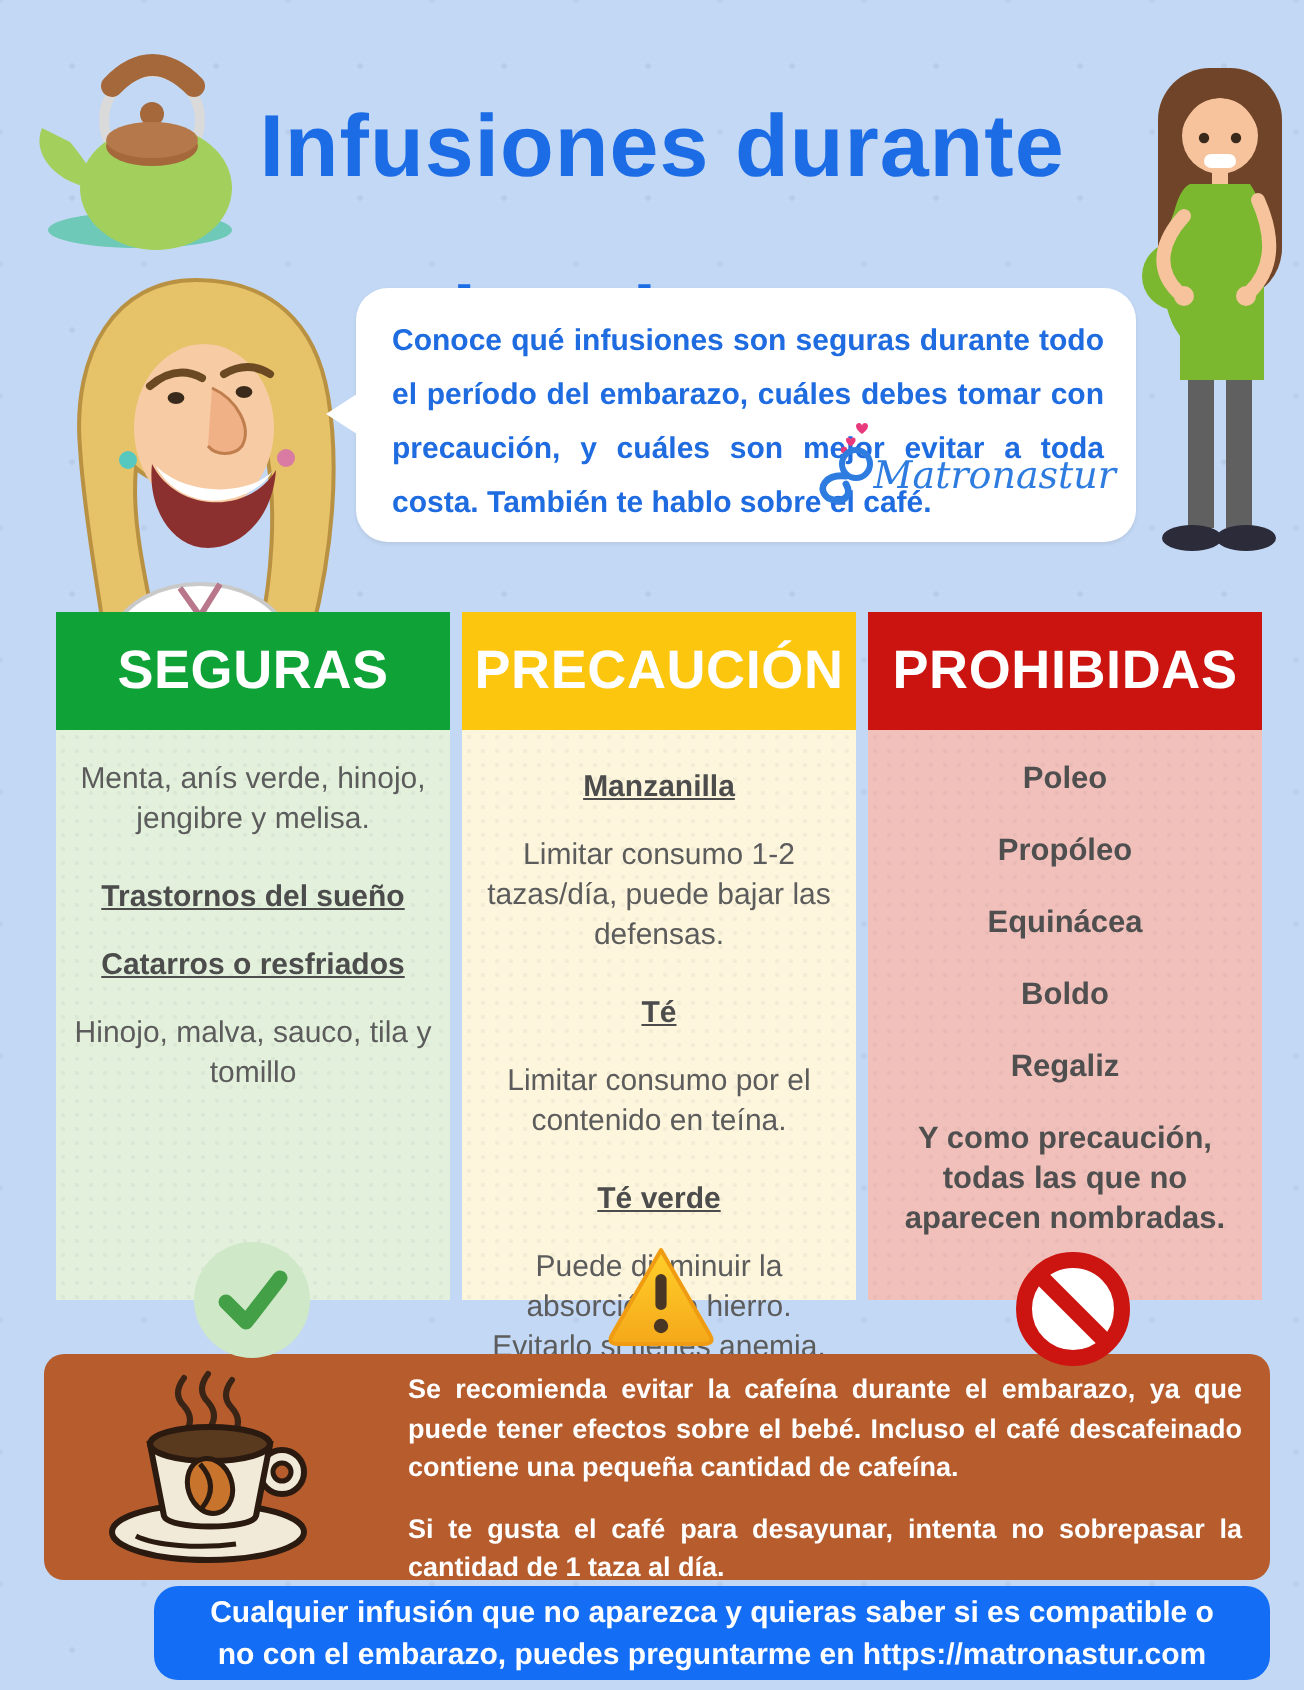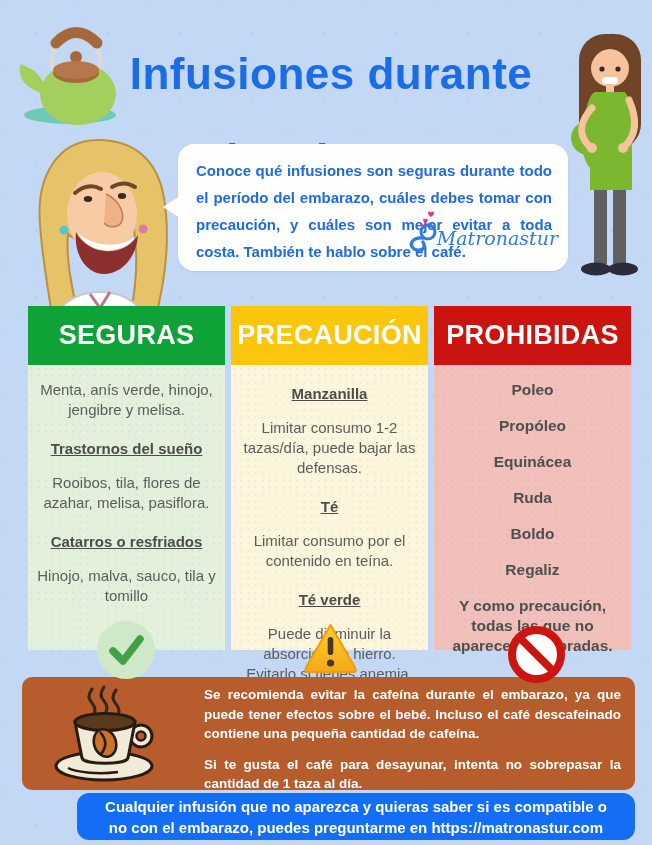--- a/index.html
+++ b/index.html
@@ -135,21 +135,20 @@
     </div>
   </div>
 
   <div class="cols">
 
     <div class="col">
       <div class="col-header" style="background-color: rgb(14, 162, 55);">SEGURAS</div>
       <div class="col-body" style="background-color: rgb(227, 241, 220);">
         <div class="sec-text">Menta, anís verde, hinojo, jengibre y melisa.</div>
         <div class="sec-heading">Trastornos del sueño</div>
-        <div class="sec-text">Rooibos, tila, flores de azahar, melisa, pasiflora.</div>
         <div class="sec-heading">Catarros o resfriados</div>
         <div class="sec-text">Hinojo, malva, sauco, tila y tomillo</div>
       </div>
     </div>
 
     <div class="col">
       <div class="col-header" style="background-color: rgb(252, 198, 15);">PRECAUCIÓN</div>
       <div class="col-body" style="background-color: rgb(253, 246, 221);">
         <div class="sec-heading">Manzanilla</div>
         <div class="sec-text">Limitar consumo 1-2 tazas/día, puede bajar las defensas.</div>
@@ -159,21 +158,20 @@
         <div class="sec-text">Puede disminuir la absorción de hierro. Evitarlo si tienes anemia.</div>
       </div>
     </div>
 
     <div class="col">
       <div class="col-header" style="background-color: rgb(203, 20, 16);">PROHIBIDAS</div>
       <div class="col-body" style="background-color: rgb(241, 192, 187);">
         <div class="ban-item">Poleo</div>
         <div class="ban-item">Propóleo</div>
         <div class="ban-item">Equinácea</div>
-        <div class="ban-item">Ruda</div>
         <div class="ban-item">Boldo</div>
         <div class="ban-item">Regaliz</div>
         <div class="ban-note">Y como precaución, todas las que no aparecen nombradas.</div>
       </div>
     </div>
   </div>
 
   <div class="col-icon icon-check">
     <svg width="58" height="58" viewBox="0 0 58 58">
       <circle cx="29" cy="29" r="29" fill="#cfe8c8"></circle>

